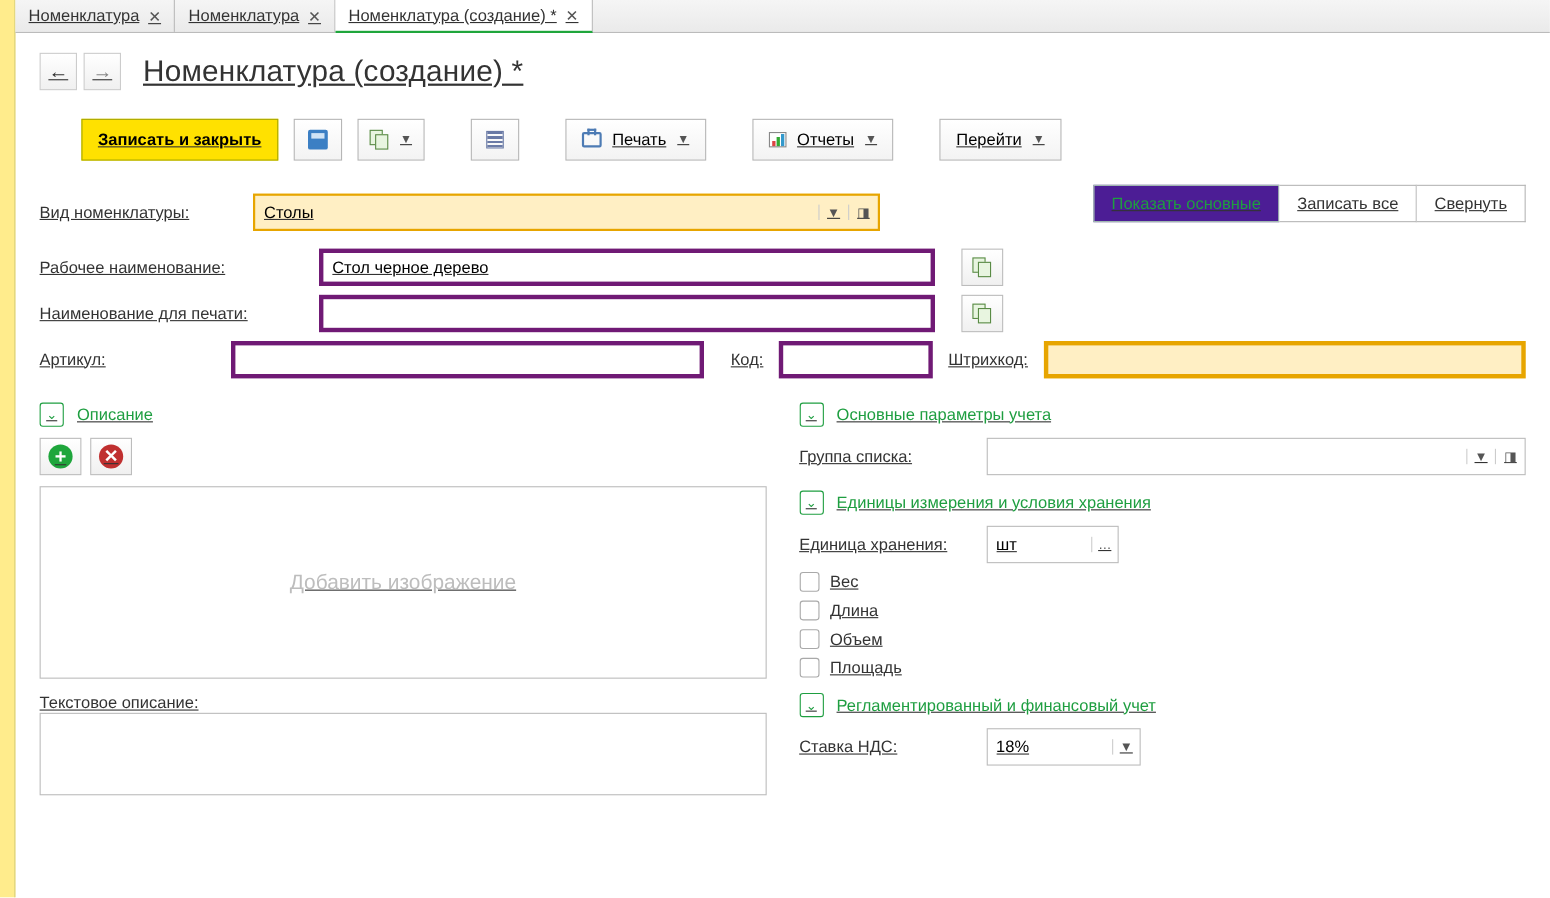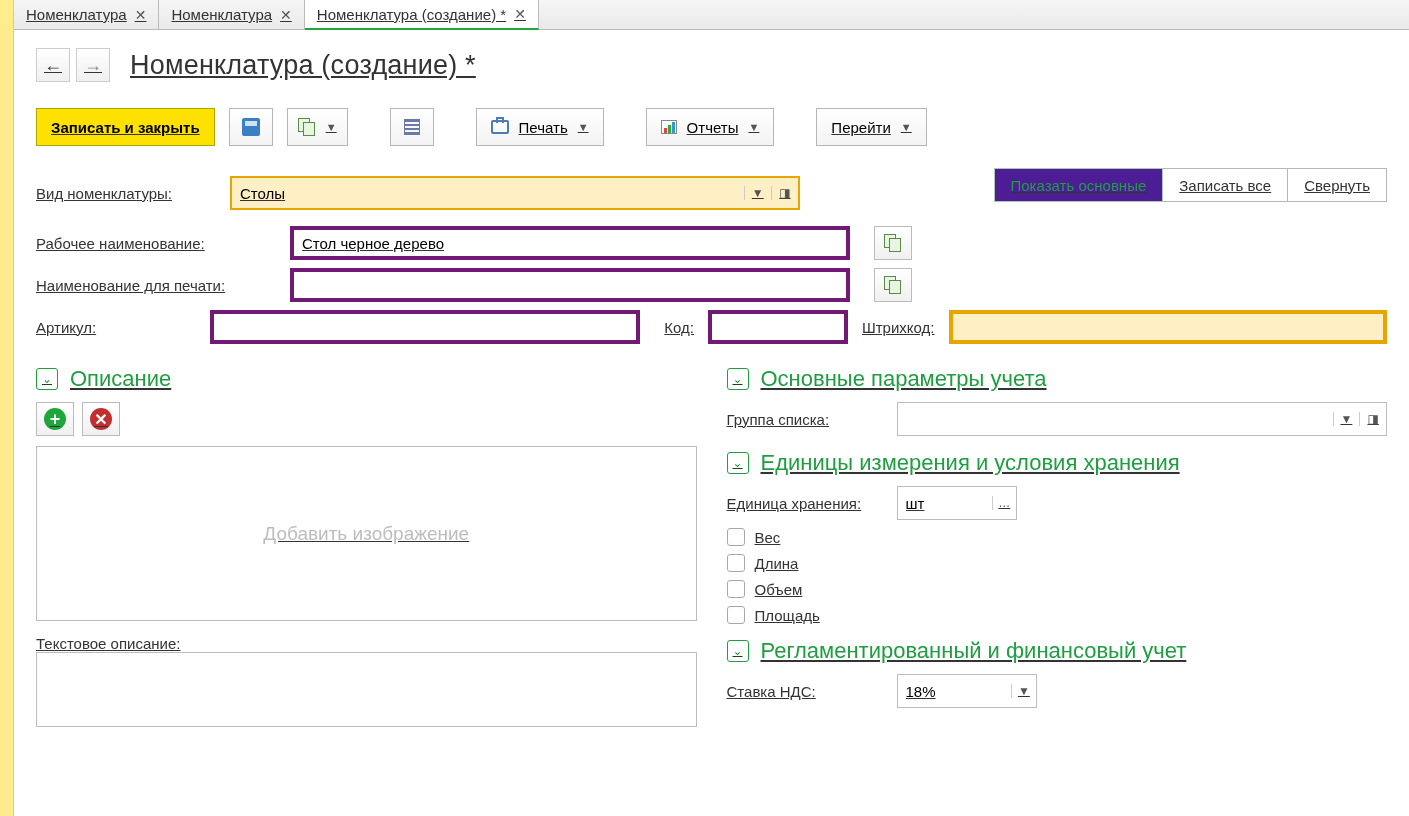--- a/index.html
+++ b/index.html
@@ -38,21 +38,21 @@
   .nav-btn {
     width: 34px; height: 34px; border: 1px solid #ccc;
     background: linear-gradient(#fff,#f0f0f0);
     display: flex; align-items: center; justify-content: center;
     font-size: 18px; color: #888; cursor: pointer;
   }
   .nav-btn.active { color: #333; }
   .page-title { font-size: 27px; letter-spacing: 0.2px; }
 
   
-  .cmd-bar { display: flex; align-items: flex-start; gap: 14px; margin-bottom: 22px; flex-wrap: wrap; }
+  .cmd-bar { display: flex; align-items: flex-start; gap: 14px; margin-bottom: 22px; flex-wrap: wrap; margin-left: 38px; }
   .btn {
     height: 38px; padding: 0 14px;
     border: 1px solid #b6b6b6; background: linear-gradient(#fff,#f3f3f3);
     display: inline-flex; align-items: center; gap: 10px;
     font-size: 15px; cursor: pointer; white-space: nowrap;
   }
   .btn.primary { background: #ffe100; border-color: #a8a800; font-weight: bold; }
   .btn.icon-only { width: 44px; justify-content: center; padding: 0; }
   .gap { width: 14px; }
   .caret { font-size: 11px; color: #555; }
@@ -115,21 +115,21 @@
 
   .columns { display:flex; gap:30px; margin-top: 6px; }
   .col { flex:1; }
 
   
   .section-h { display:flex; align-items:center; gap:12px; margin: 14px 0 10px 0; }
   .section-h .toggle {
     width:22px; height:22px; border:1px solid #1e9e40; display:flex; align-items:center; justify-content:center;
     color:#1e9e40; font-size:12px; border-radius:3px; cursor:pointer;
   }
-  .section-h .stitle { color:#1e9e40; font-size:22px; }
+  .section-h .stitle { color:#1e9e40; font-size:15px; }
 
   .img-drop {
     width: 100%; height: 175px; border:1px solid #bcbcbc;
     display:flex; align-items:center; justify-content:center;
     color:#bdbdbd; font-size:19px; cursor:pointer;
   }
 
   .textarea {
     width:100%; height:75px; border:1px solid #bcbcbc; resize:none; outline:none; padding:6px; font-size:15px;
   }

